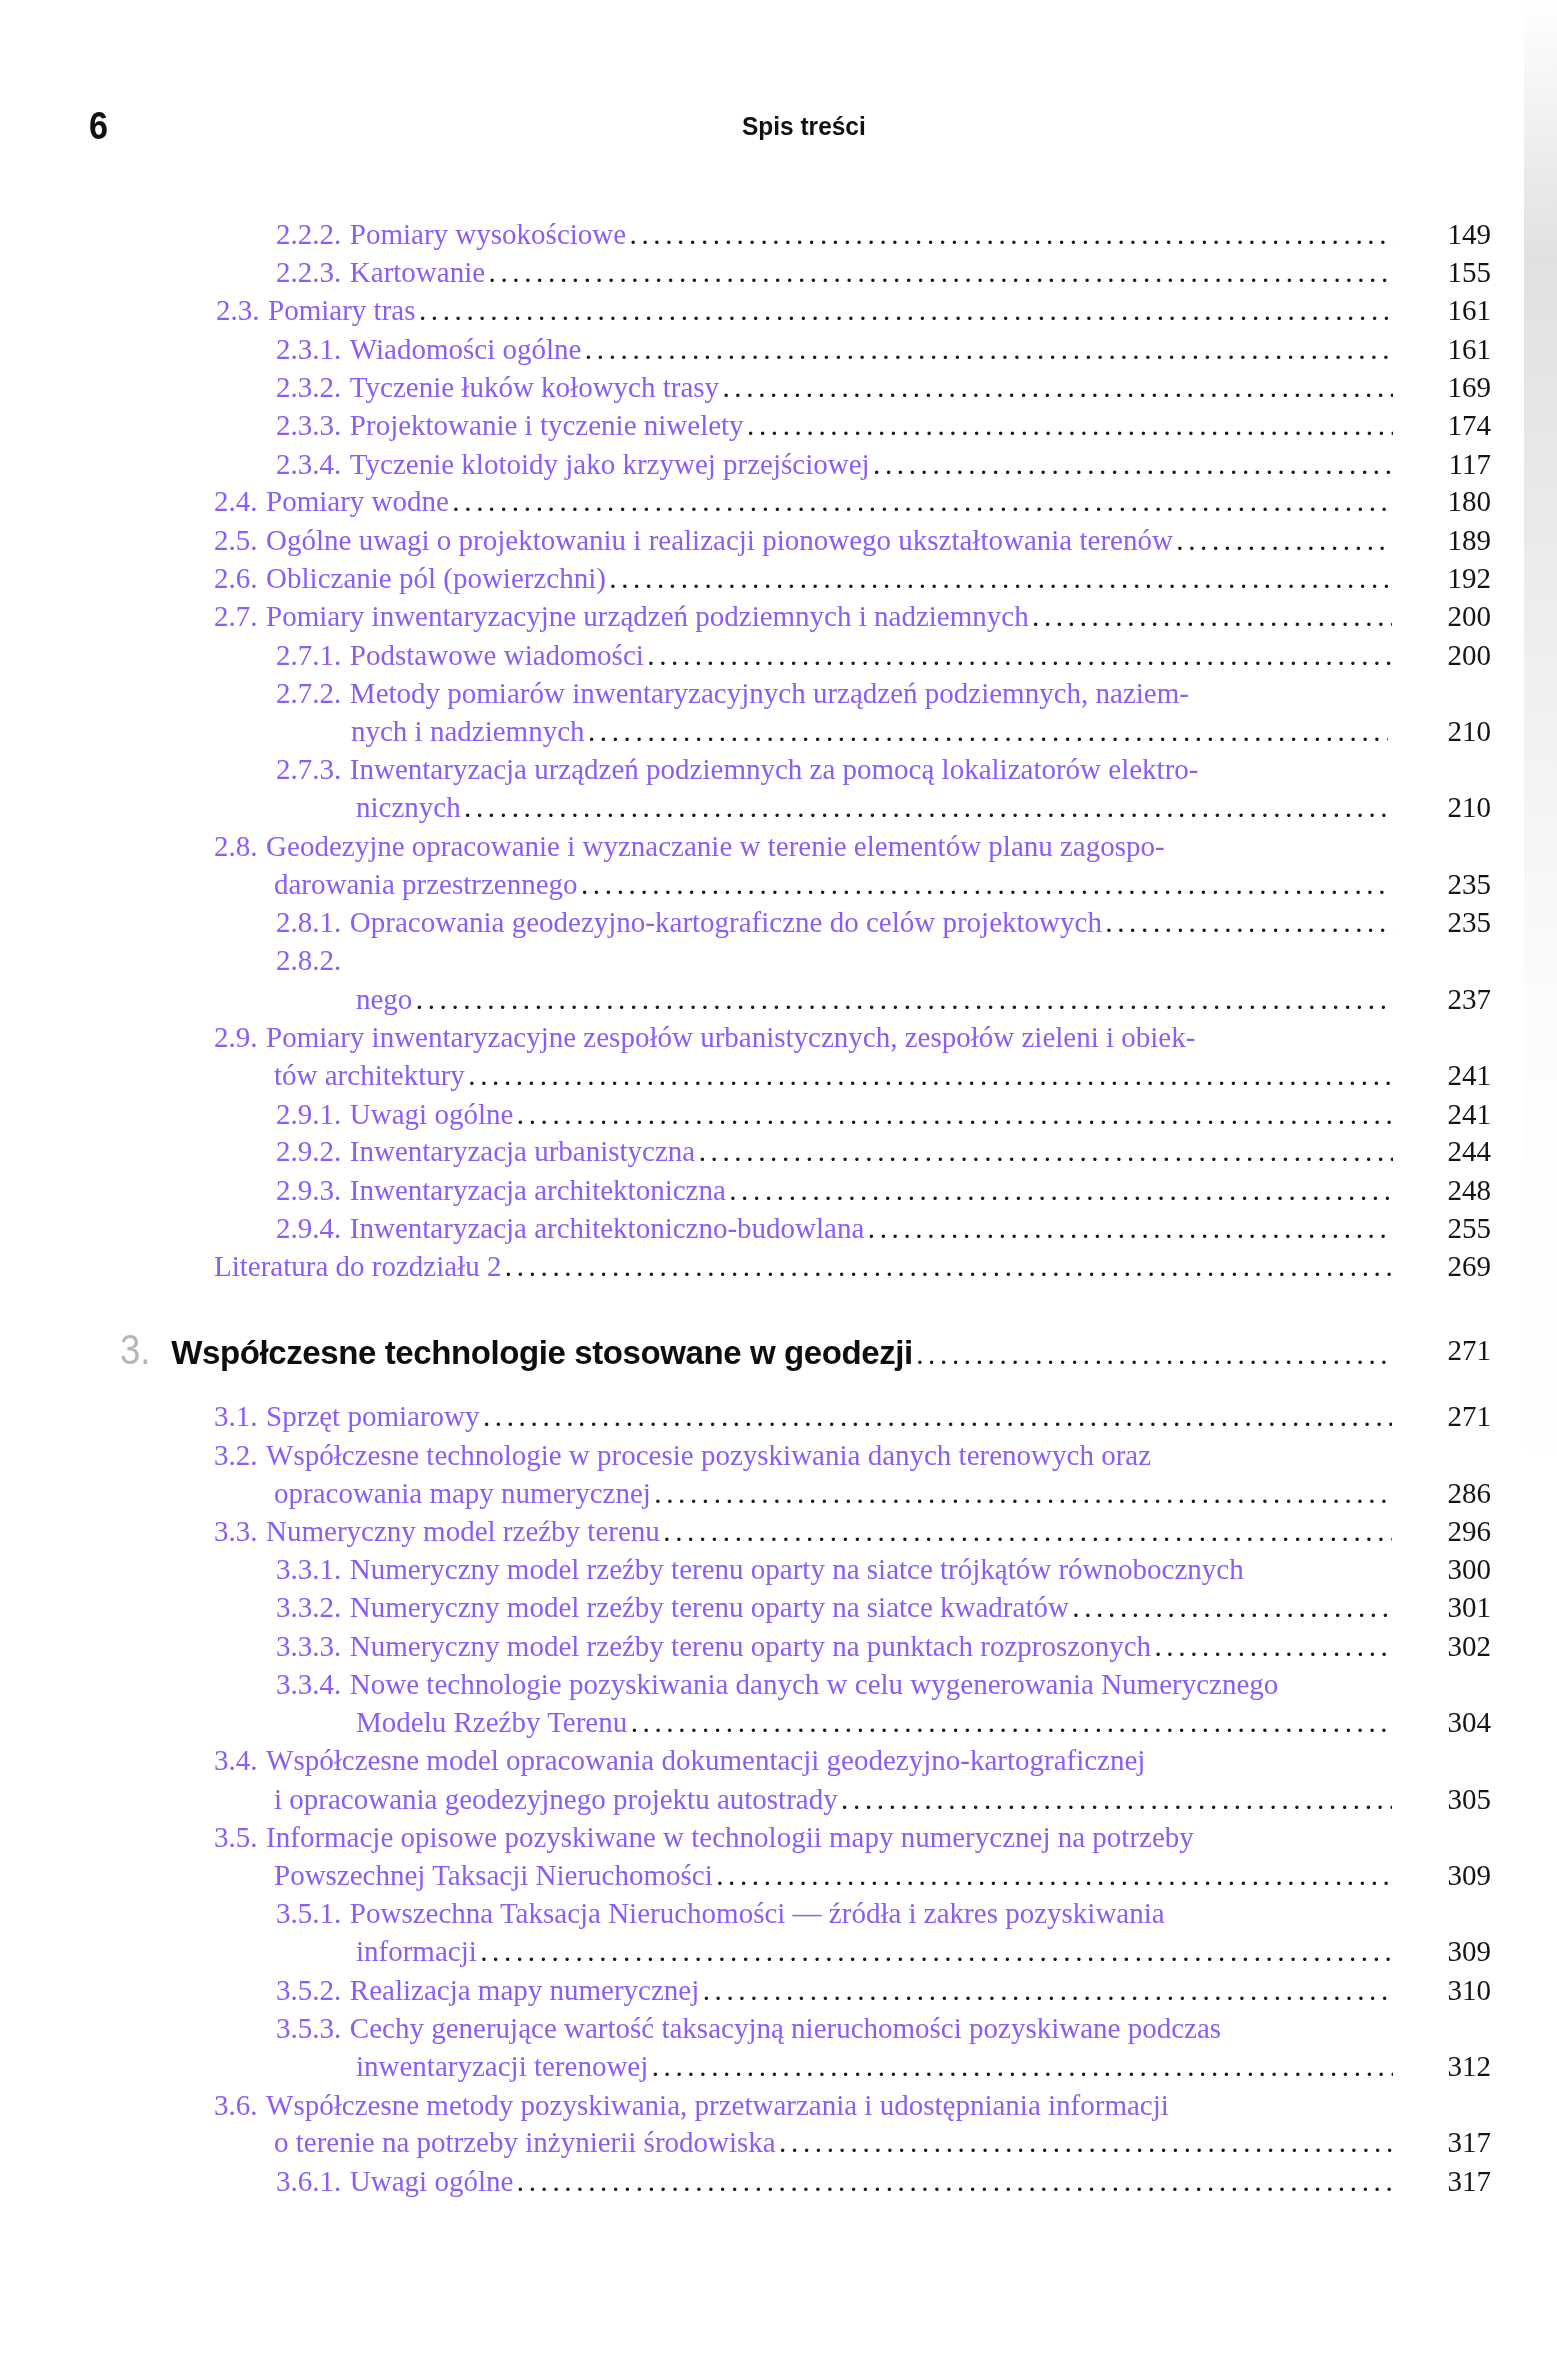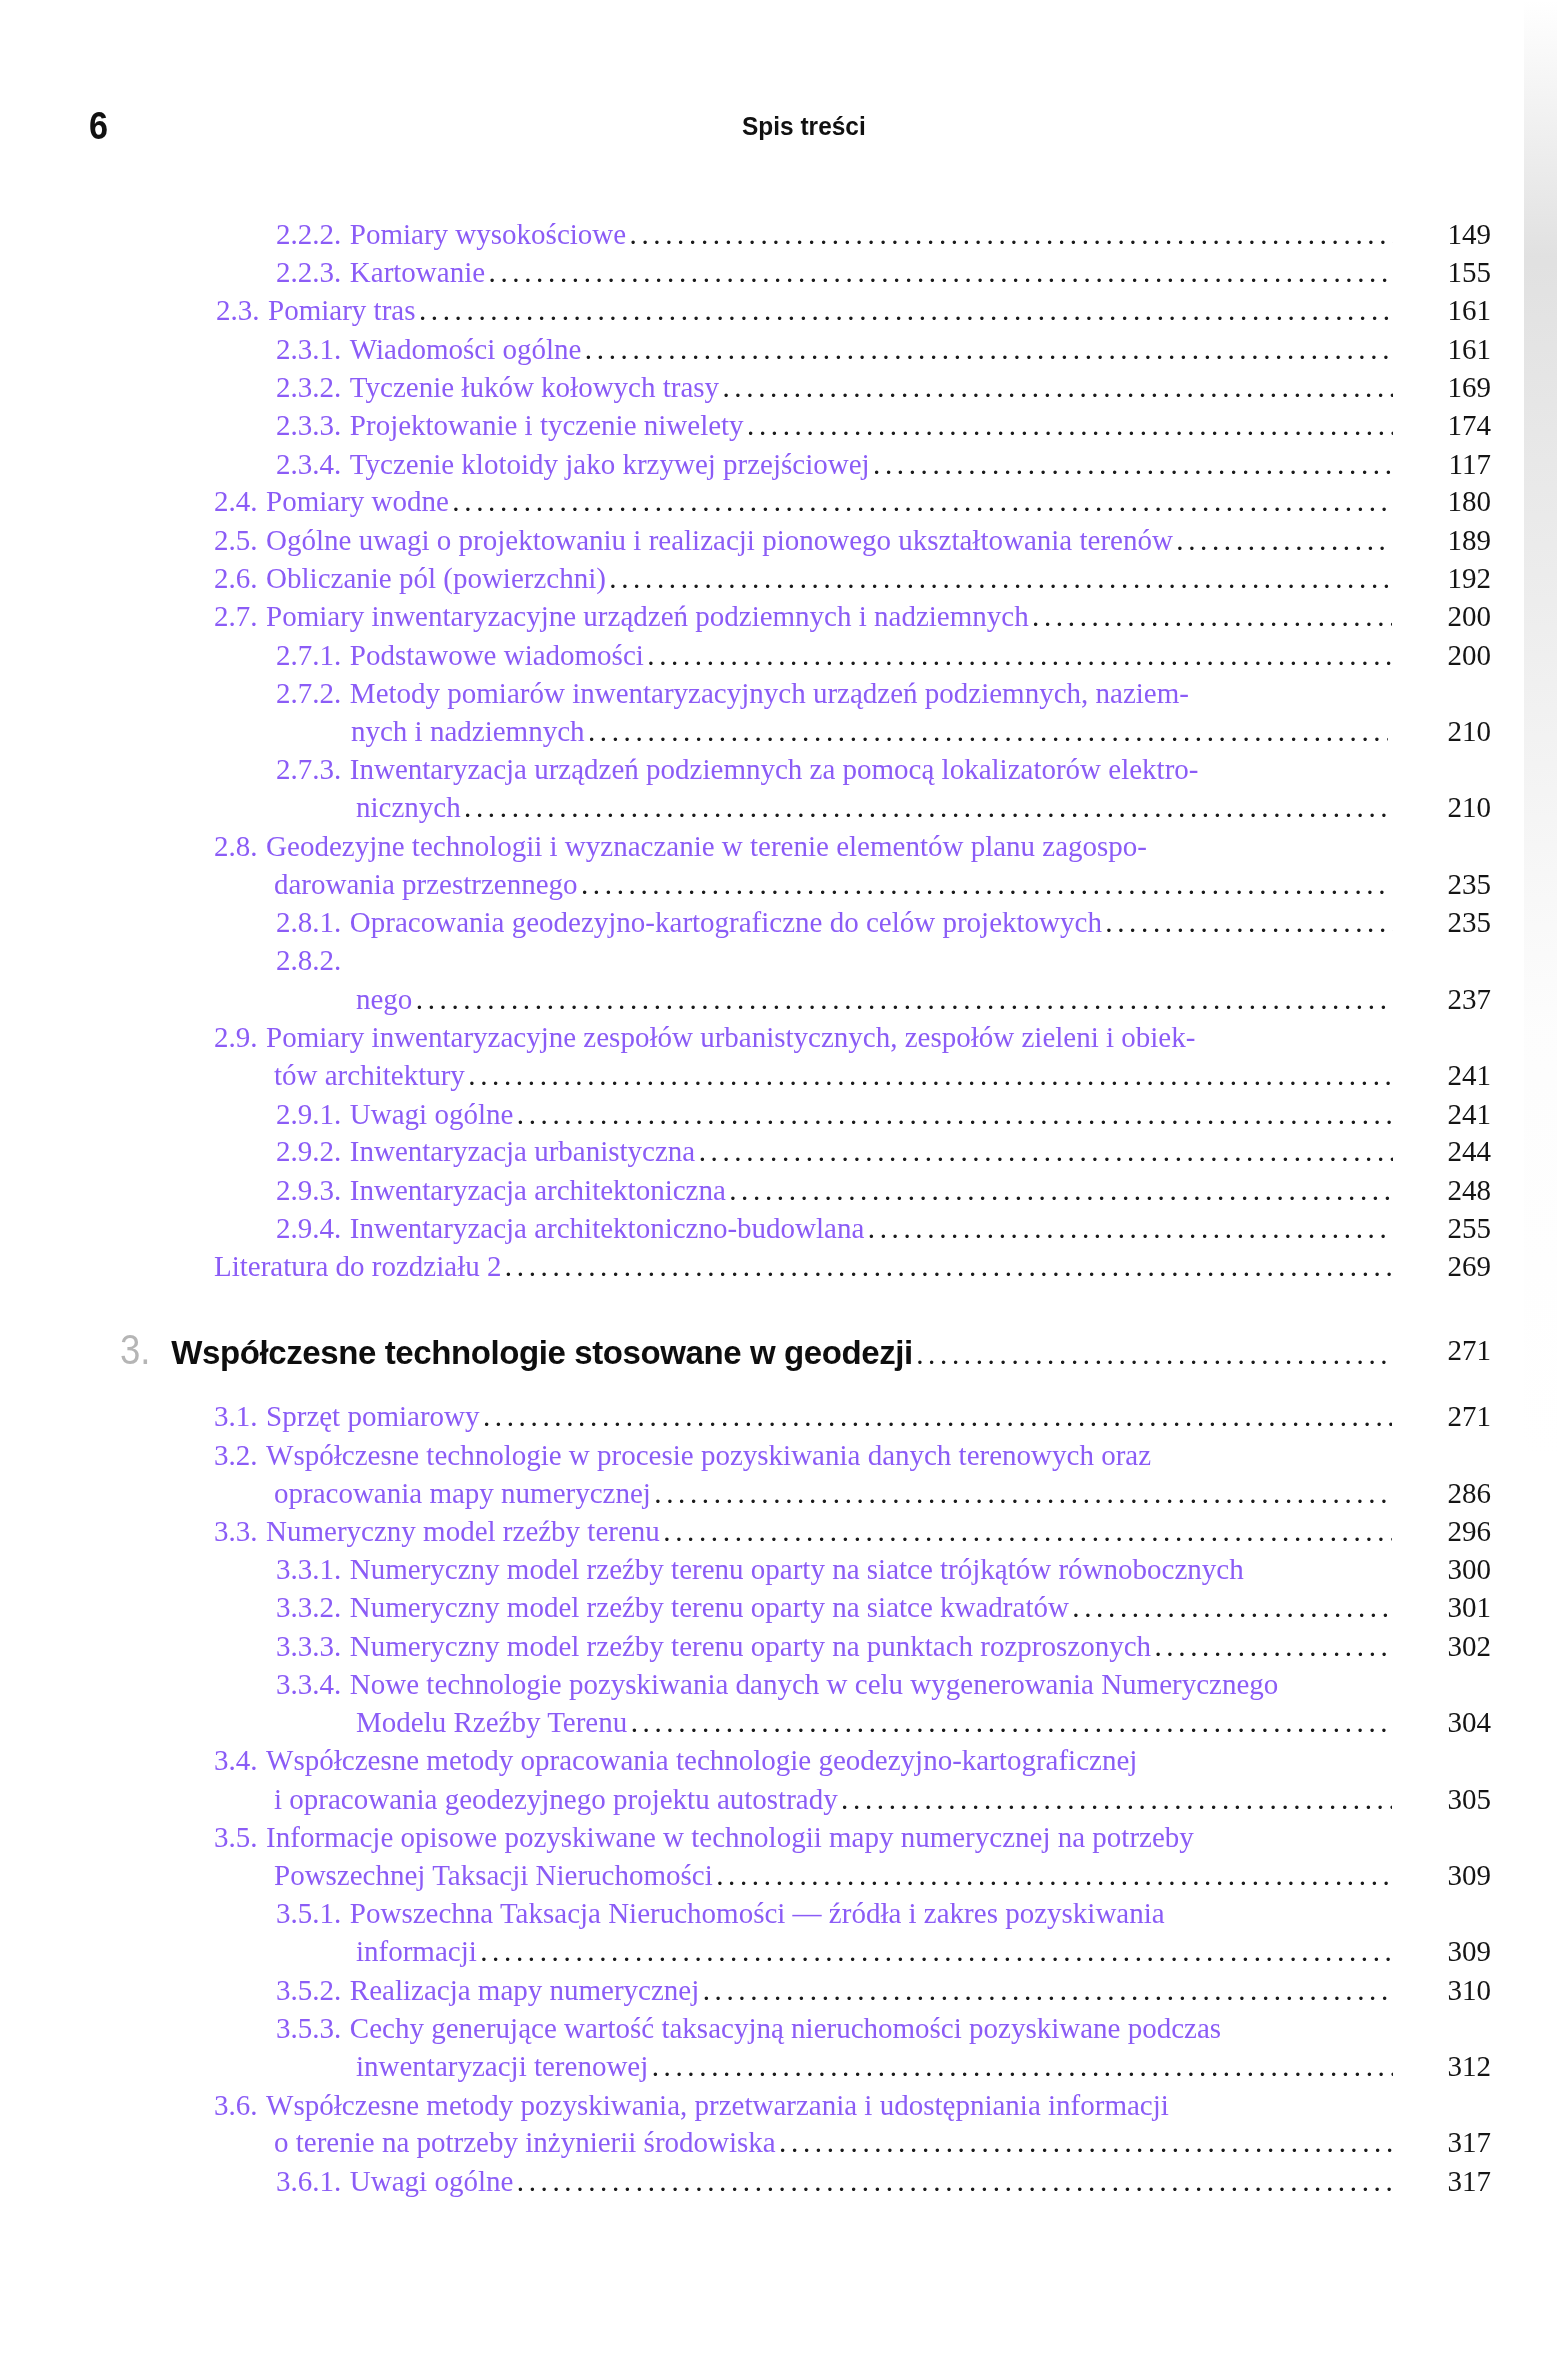--- a/index.html
+++ b/index.html
@@ -146,21 +146,21 @@
       <span class="num">2.7.3.</span>
       <span class="text">Inwentaryzacja urządzeń podziemnych za pomocą lokalizatorów elektro-</span>
     </div>
     <div class="toc-line" style="left: 356px; top: 790px; width: 1040px;">
       <span class="text">nicznych</span>
       <span class="leader"></span>
     </div>
     <div class="toc-page" style="left: 1422px; top: 790px;">210</div>
     <div class="toc-line" style="left: 214px; top: 829px; width: 1192px;">
       <span class="num">2.8.</span>
-      <span class="text">Geodezyjne technologii i wyznaczanie w terenie elementów planu zagospo-</span>
+      <span class="text">Geodezyjne opracowanie i wyznaczanie w terenie elementów planu zagospo-</span>
     </div>
     <div class="toc-line" style="left: 274px; top: 867px; width: 1121px;">
       <span class="text">darowania przestrzennego</span>
       <span class="leader"></span>
     </div>
     <div class="toc-page" style="left: 1422px; top: 867px;">235</div>
     <div class="toc-line" style="left: 276px; top: 905px; width: 1120px;">
       <span class="num">2.8.1.</span>
       <span class="text">Opracowania geodezyjno-kartograficzne do celów projektowych</span>
       <span class="leader"></span>
@@ -254,21 +254,21 @@
       <span class="num">3.3.4.</span>
       <span class="text">Nowe technologie pozyskiwania danych w celu wygenerowania Numerycznego</span>
     </div>
     <div class="toc-line" style="left: 356px; top: 1705px; width: 1040px;">
       <span class="text">Modelu Rzeźby Terenu</span>
       <span class="leader"></span>
     </div>
     <div class="toc-page" style="left: 1422px; top: 1705px;">304</div>
     <div class="toc-line" style="left: 214px; top: 1743px; width: 1192px;">
       <span class="num">3.4.</span>
-      <span class="text">Współczesne metody opracowania technologie geodezyjno-kartograficznej</span>
+      <span class="text">Współczesne model opracowania dokumentacji geodezyjno-kartograficznej</span>
     </div>
     <div class="toc-line" style="left: 274px; top: 1782px; width: 1121px;">
       <span class="text">i opracowania geodezyjnego projektu autostrady</span>
       <span class="leader"></span>
     </div>
     <div class="toc-page" style="left: 1422px; top: 1782px;">305</div>
     <div class="toc-line" style="left: 214px; top: 1820px; width: 1192px;">
       <span class="num">3.5.</span>
       <span class="text">Informacje opisowe pozyskiwane w technologii mapy numerycznej na potrzeby</span>
     </div>

